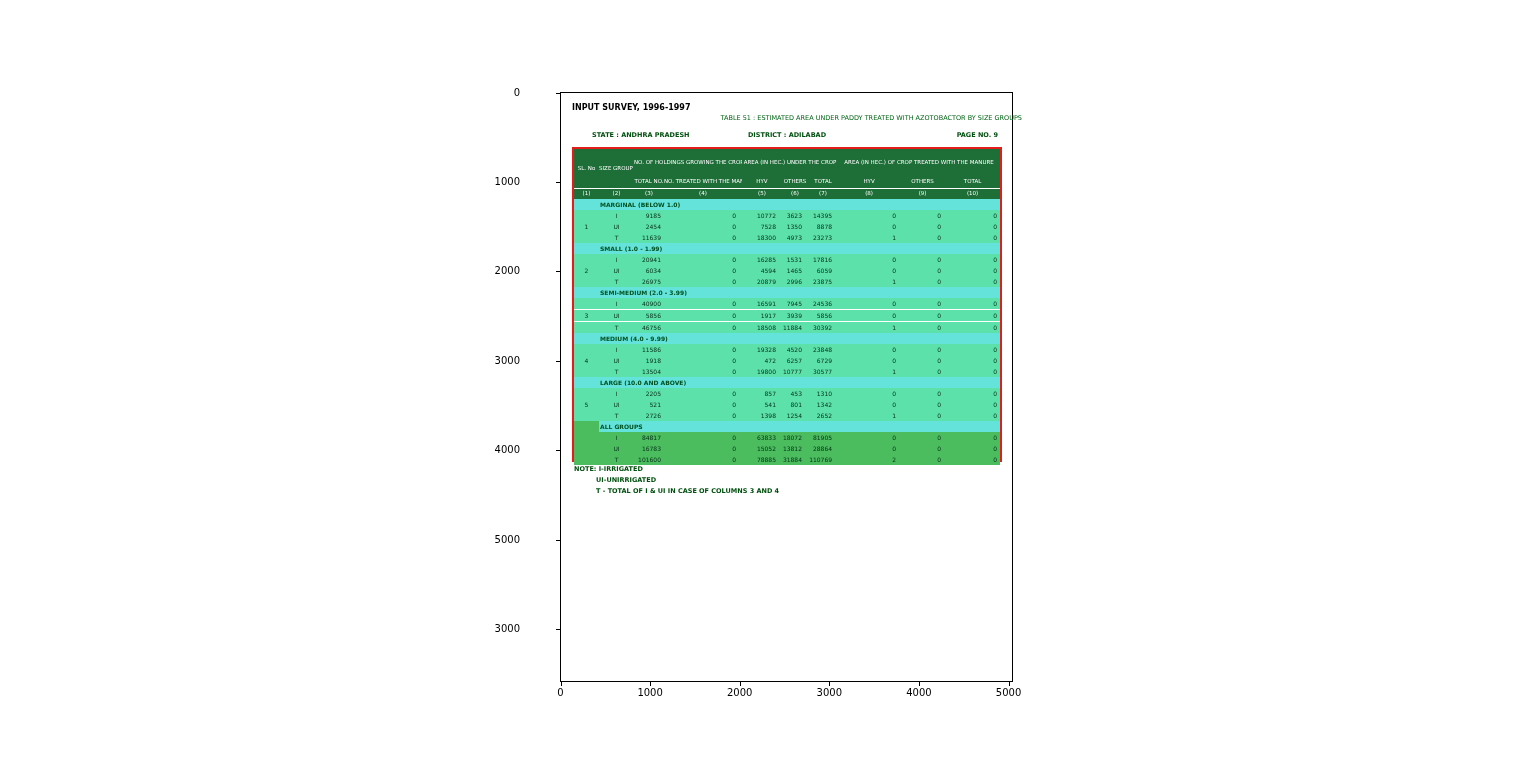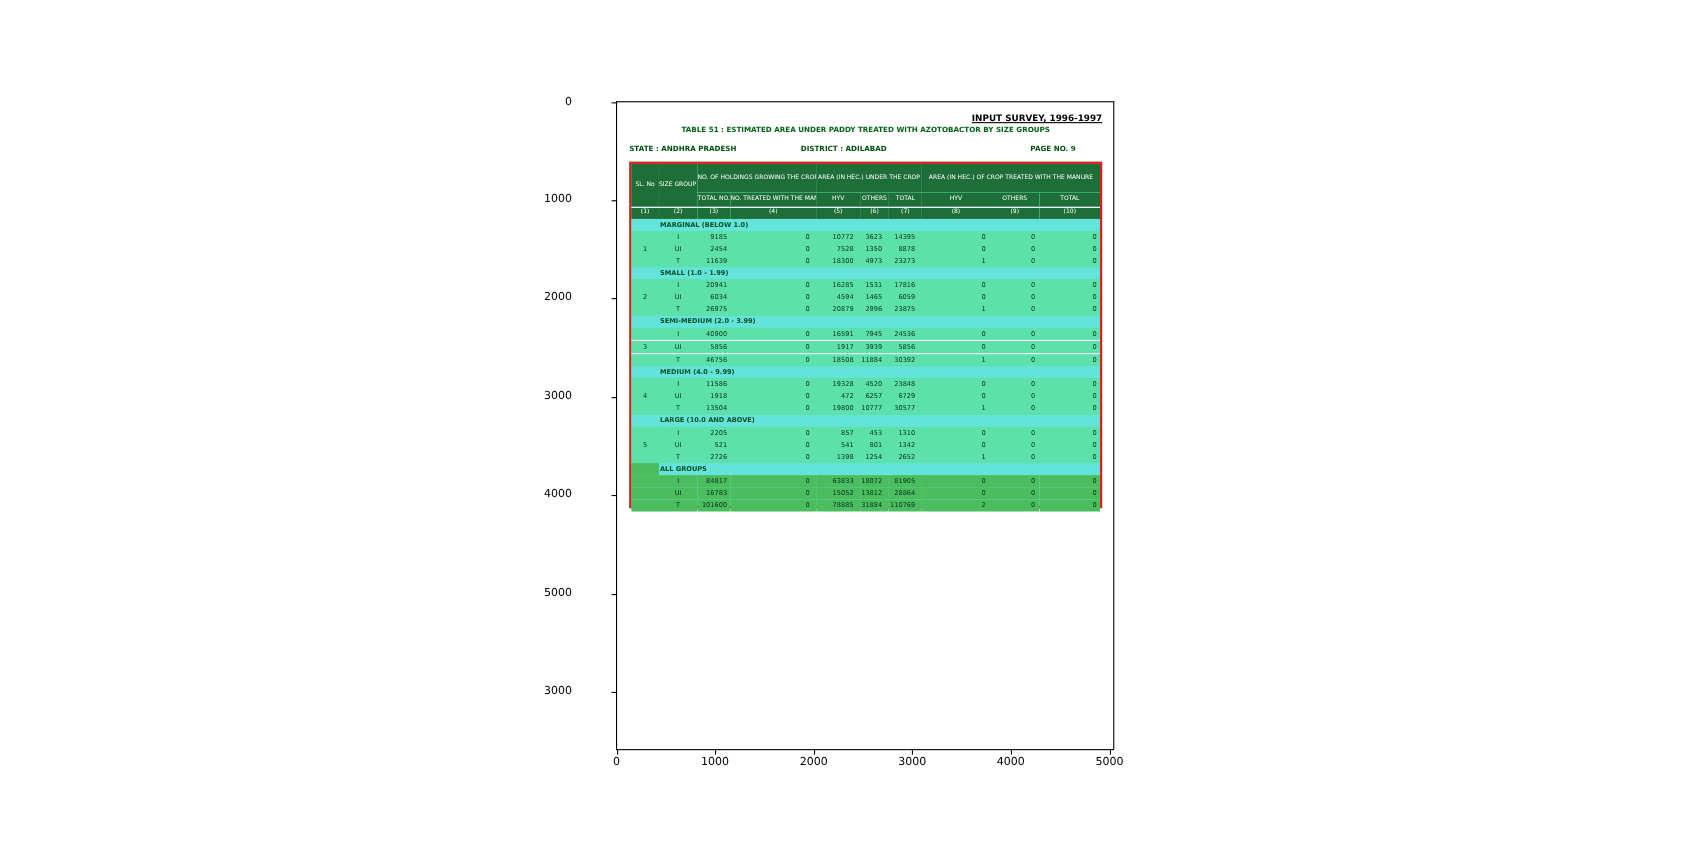--- a/index.html
+++ b/index.html
@@ -11,25 +11,25 @@
   #axes { position:absolute; left:560px; top:92px; width:453px; height:590px;
           border:1px solid #000; background:#fff; }
   .ytick { position:absolute; right:1016px; width:60px; text-align:right;
            font-size:10px; color:#000; transform:translateY(-6px); }
   .xtick { position:absolute; top:687px; width:60px; text-align:center;
            font-size:10px; color:#000; transform:translateX(-30px); }
   .ytickmark { position:absolute; width:4px; height:1px; background:#000; left:556px; }
   .xtickmark { position:absolute; width:1px; height:4px; background:#000; top:682px; }
 
   
-  #page-title { position:absolute; left:572px; top:103px; width:430px; text-align:right;
-                font-size:8px; font-weight:bold; color:#000;text-decoration:underline; }
-  #page-subtitle { position:absolute; left:552px; top:114px; width:470px; text-align:center;
-                   font-size:6.5px; font-weight:bold; color:#006414; }
-  #meta-line { position:absolute; left:552px; top:131px; width:430px; height:10px;
+  #page-title { position:absolute; left:572px; top:103px; width:430px; text-align:left;
+                font-size:8px; font-weight:bold; color:#000; }
+  #page-subtitle { position:absolute; left:552px; top:114px; width:470px; text-align:right;
+                   font-size:6.5px; font-weight:normal; color:#006414; }
+  #meta-line { position:absolute; left:572px; top:131px; width:430px; height:10px;
                font-size:6.5px; font-weight:bold; color:#00500f; }
   #meta-line .state { position:absolute; left:20px; }
   #meta-line .district { position:absolute; left:0; width:100%; text-align:center; }
   #meta-line .page { position:absolute; right:4px; }
 
   
   #tablebox { position:absolute; left:572px; top:147px; width:430px; height:315px;
               border:2px solid #e51c1c; background:#5de1aa; }
   table { border-collapse:collapse; table-layout:fixed; width:426px; }
   td,th { overflow:hidden; white-space:nowrap; font-weight:normal; }
@@ -388,14 +388,19 @@
             <td class="num c6">31884</td>
             <td class="num c7">110769</td>
             <td class="num c8">2</td>
             <td class="num c9">0</td>
             <td class="num c10">0</td>
           </tr>
         </tbody>
     </table>
   </div>
 
+  <div id="notes">
+    <div class="n1">NOTE: I-IRRIGATED</div>
+    <div class="n2">UI-UNIRRIGATED</div>
+    <div class="n3">T - TOTAL OF I &amp; UI IN CASE OF COLUMNS 3 AND 4</div>
+  </div>
 
 </div>
 
 </body></html>

